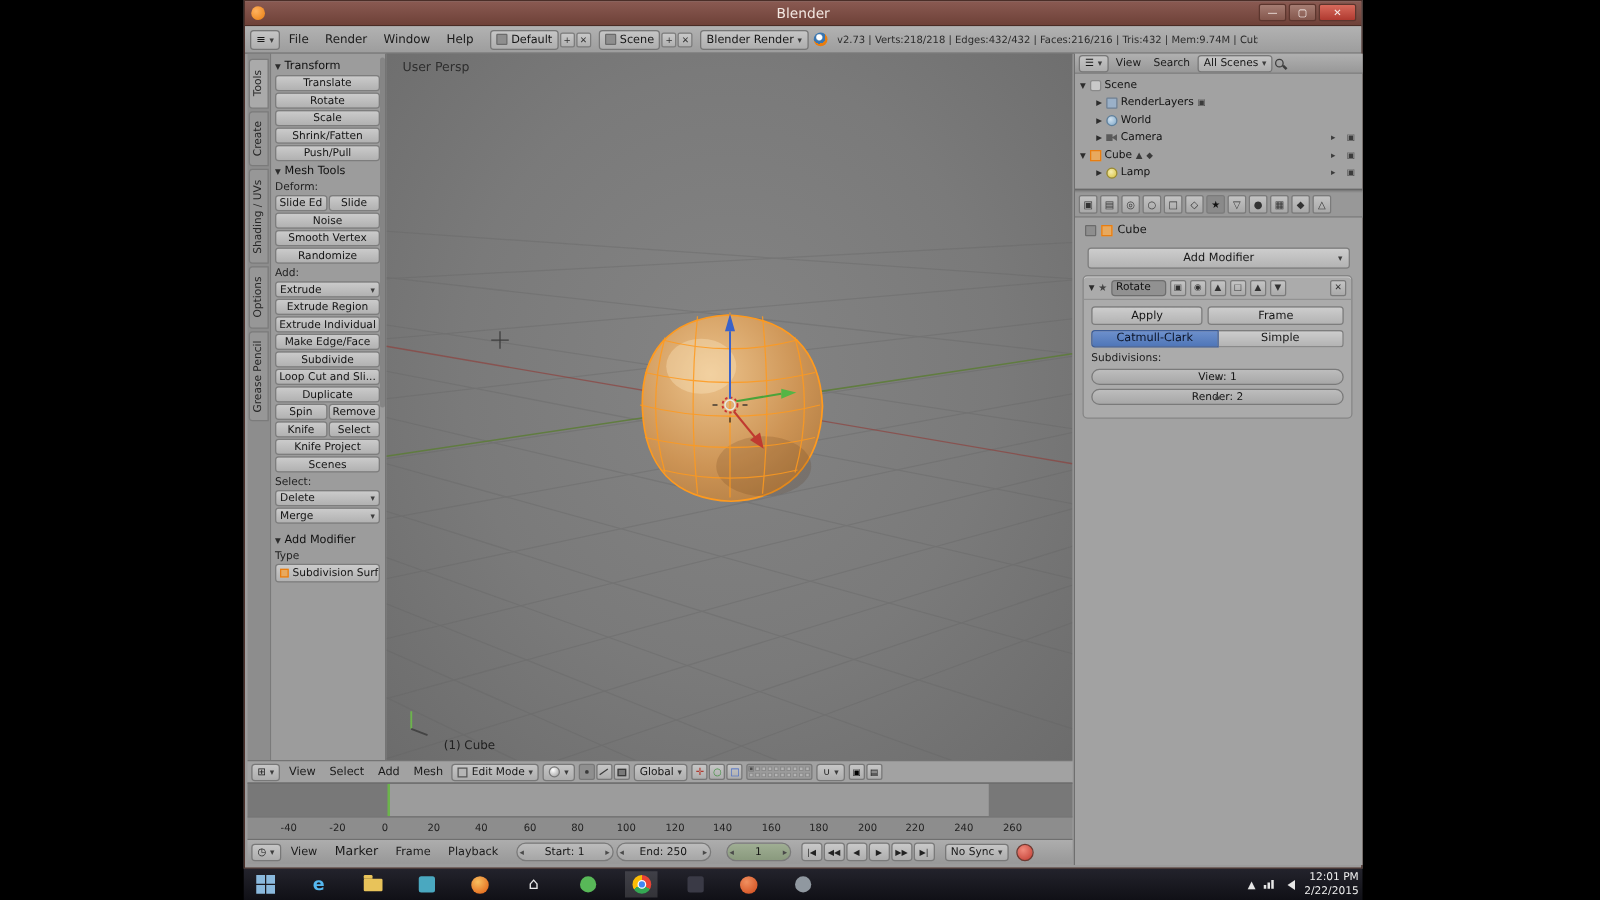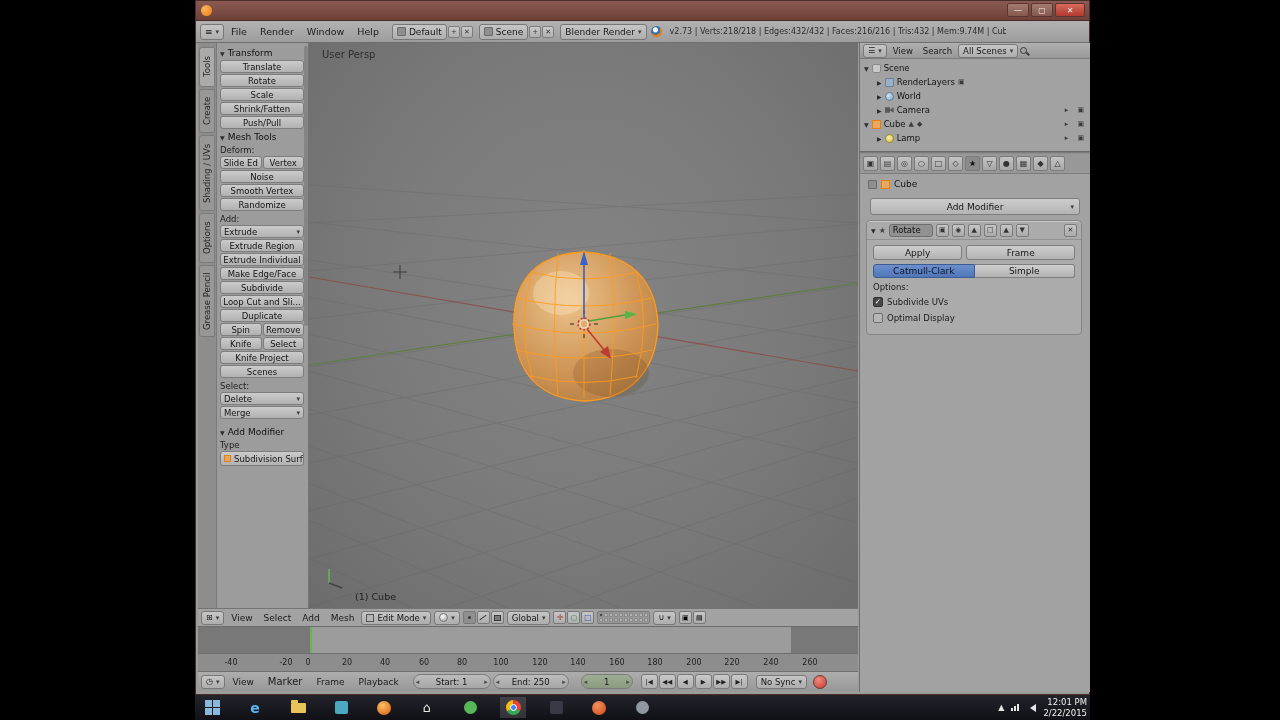--- a/index.html
+++ b/index.html
@@ -124,20 +124,21 @@
   .spk{width:0;height:0;border:4px solid transparent;border-right:6px solid #e6e6e6}
   .clock{text-align:right;font-size:8.5px;color:#f0f0f0;line-height:1.2}
 </style>
 </head>
 <body>
 
 <div class="bwindow">
 
   <div class="titlebar">
     <div class="app-ico"></div>
+    <div class="wtitle">Blender</div>
     <div class="wbtns">
       <div class="wbtn">—</div>
       <div class="wbtn">▢</div>
       <div class="wbtn close">✕</div>
     </div>
   </div>
 
   <div class="infobar">
     <div class="chip" style="height:16px">
         <span style="font-size:9px">≡</span>
@@ -186,21 +187,21 @@
     <div class="tbtn">Shrink/Fatten</div>
     <div class="tbtn">Push/Pull</div>
 
     <div class="shead">
         <span class="tri">▼</span>
         <span>Mesh Tools</span>
       </div>
     <div class="slabel">Deform:</div>
     <div class="trow">
       <div class="tbtn">Slide Ed</div>
-      <div class="tbtn">Vertex</div>
+      <div class="tbtn">Slide</div>
     </div>
     <div class="tbtn">Noise</div>
     <div class="tbtn">Smooth Vertex</div>
     <div class="tbtn">Randomize</div>
     <div class="slabel">Add:</div>
     <div class="tbtn dd">
         <span>Extrude</span>
         <span class="caret">▾</span>
       </div>
     <div class="tbtn">Extrude Region</div>
@@ -410,21 +411,21 @@
     </div>
   </div>
 
   <div class="tstrip">
     <div class="tband"></div>
     <div class="cframe"></div>
   </div>
 
   <div class="truler">
     <span class="tick" style="left:33px">-40</span>
-    <span class="tick" style="left:88px">-20</span>
+    <span class="tick" style="left:72px">-20</span>
     <span class="tick" style="left:110px">0</span>
     <span class="tick" style="left:149px">20</span>
     <span class="tick" style="left:187px">40</span>
     <span class="tick" style="left:226px">60</span>
     <span class="tick" style="left:264px">80</span>
     <span class="tick" style="left:303px">100</span>
     <span class="tick" style="left:342px">120</span>
     <span class="tick" style="left:380px">140</span>
     <span class="tick" style="left:419px">160</span>
     <span class="tick" style="left:457px">180</span>
@@ -578,29 +579,31 @@
         <div class="mrow">
           <div class="btn" style="flex:0.9">Apply</div>
           <div class="btn" style="flex:1.1">Frame</div>
         </div>
         <div class="seg">
           <div class="btn sel">Catmull-Clark</div>
           <div class="btn">Simple</div>
         </div>
         <div class="mcols">
           <div class="mcol">
-            <div class="mlabel">Options:</div>
-            <div class="cbrow">
-              <span class="cb checked">✓</span>
-              <span class="cblabel">Subdivide UVs</span>
-            </div>
-            <div class="cbrow">
-              <span class="cb"></span>
-              <span class="cblabel">Optimal Display</span>
-            </div>
+            <div class="mlabel">Subdivisions:</div>
+            <div class="mnum">
+                <span class="ar al">◂</span>
+                <span>View: 1</span>
+                <span class="ar arr">▸</span>
+              </div>
+            <div class="mnum">
+                <span class="ar al">◂</span>
+                <span>Render: 2</span>
+                <span class="ar arr">▸</span>
+              </div>
           </div>
         </div>
       </div>
     </div>
   </div>
 </div>
 
 <div class="taskbar">
   <div class="tico">
       <span class="winlogo">

